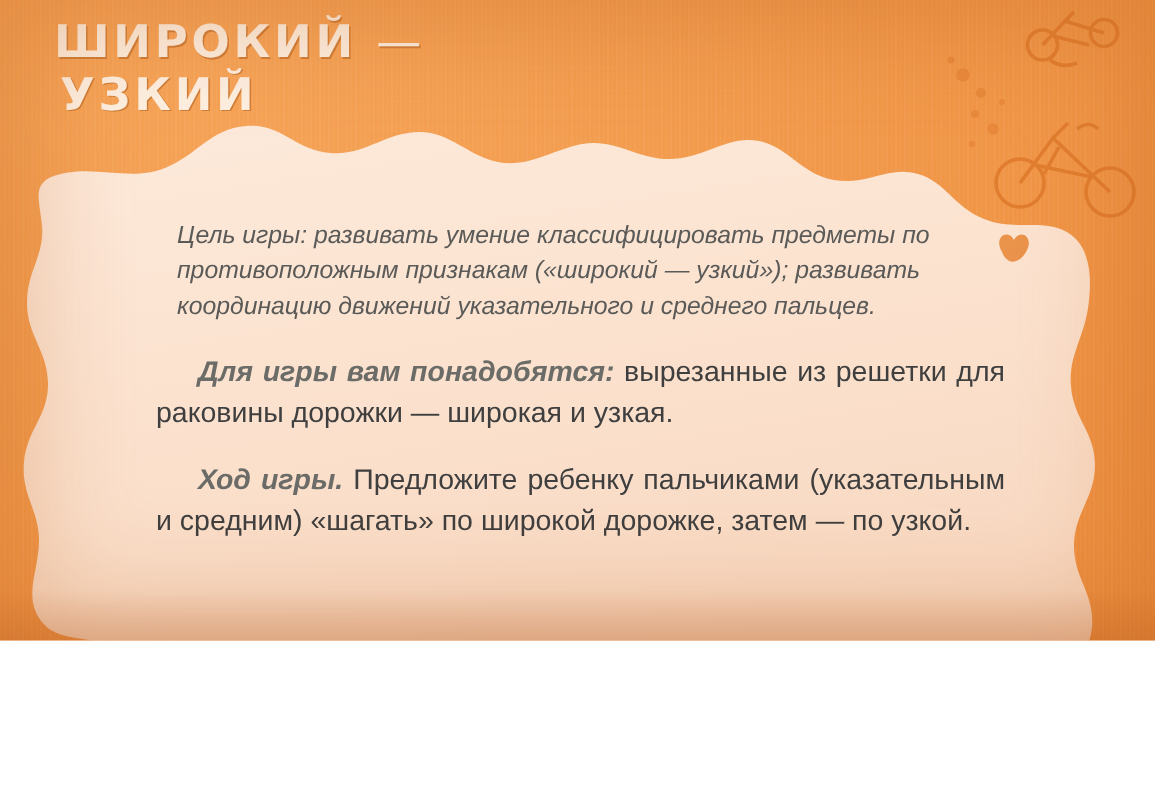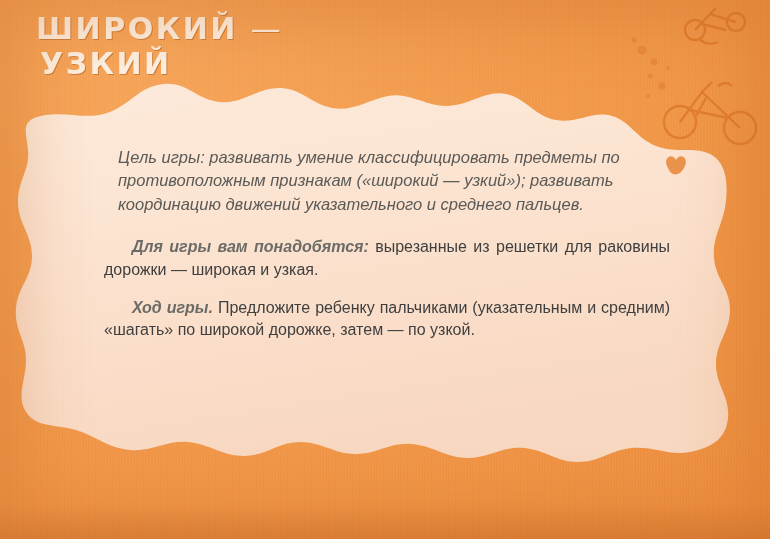--- a/index.html
+++ b/index.html
@@ -9,21 +9,21 @@
   body {
     width: 770px;
     height: 539px;
     overflow: hidden;
     font-family: "Liberation Sans", sans-serif;
     background: #ffffff;
   }
   #card {
     position: relative;
     width: 770px;
-    height: 539px;
+    height: 427px;
     background:
       radial-gradient(ellipse at 18% 12%, #f6a458 0%, #f29b4d 38%, #ef9344 70%, #ec8c3c 100%);
     overflow: hidden;
   }
   
   #card::after {
     content: "";
     position: absolute;
     inset: 0;
     background-image: repeating-linear-gradient(
@@ -93,21 +93,21 @@
     text-align: left;
     font-style: italic;
     font-size: 16.5px;
     line-height: 1.42;
     color: #5a5a58;
     margin: 0 14px;
   }
   .goal .lbl { font-style: italic; }
   .para {
     margin-top: 13px;
-    font-size: 16px;
+    font-size: 19px;
     line-height: 1.40;
     text-align: justify;
     color: #3f3f3f;
   }
   .para.first { margin-top: 20px; }
   .para .lead {
     font-style: italic;
     font-weight: bold;
     color: #6b6b67;
   }

